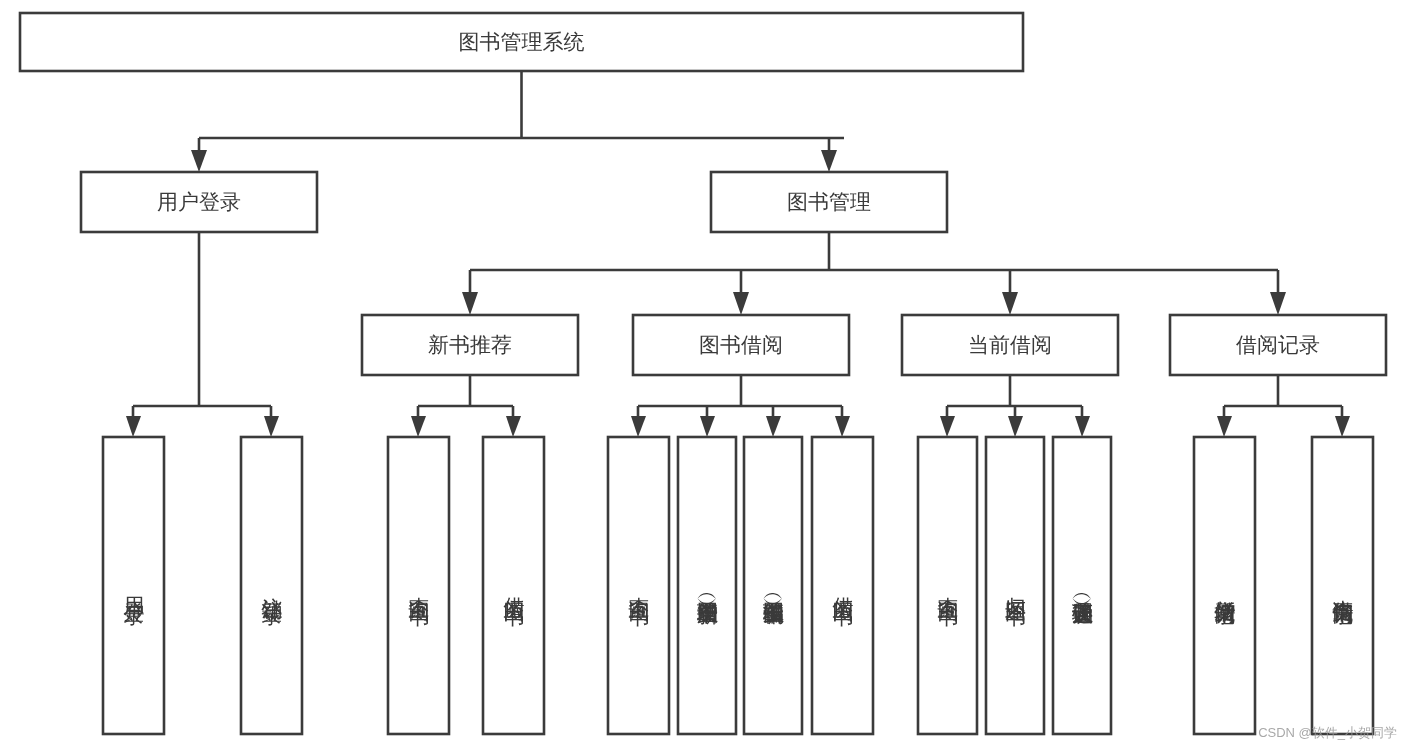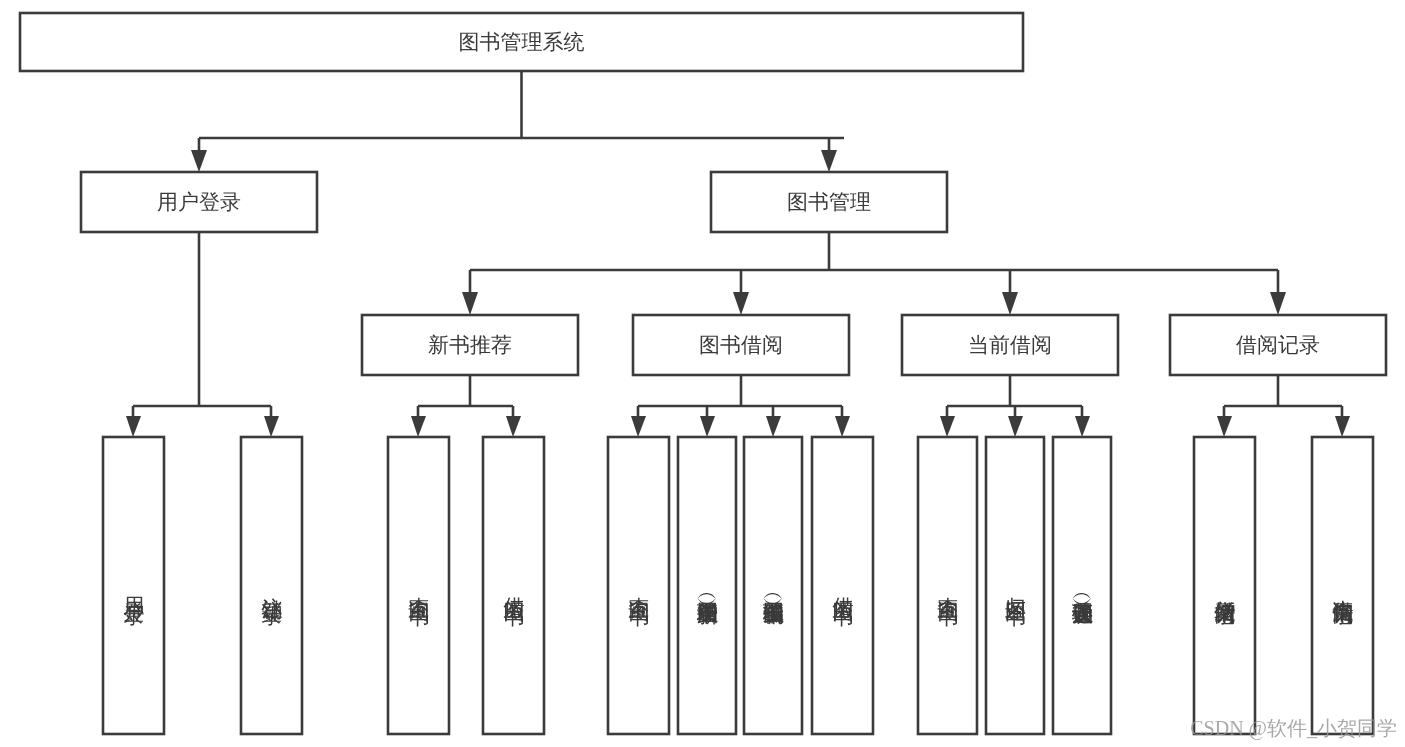--- a/index.html
+++ b/index.html
@@ -57,22 +57,22 @@
     color: #3a3a3a;
     letter-spacing: 3px;
     text-align: center;
     white-space: nowrap;
     pointer-events: none;
   }
   .watermark {
     position: absolute;
     right: 8px;
     bottom: 5px;
-    font-family: Liberation Serif, serif;
-    font-size: 20px;
+    font-family: Liberation Sans, sans-serif;
+    font-size: 13px;
     color: #9a9a9a;
     opacity: 0.85;
     white-space: nowrap;
     margin-left: 32px;
   }
 </style>
 </head>
 <body>
 
 <div id="diagram-root">

